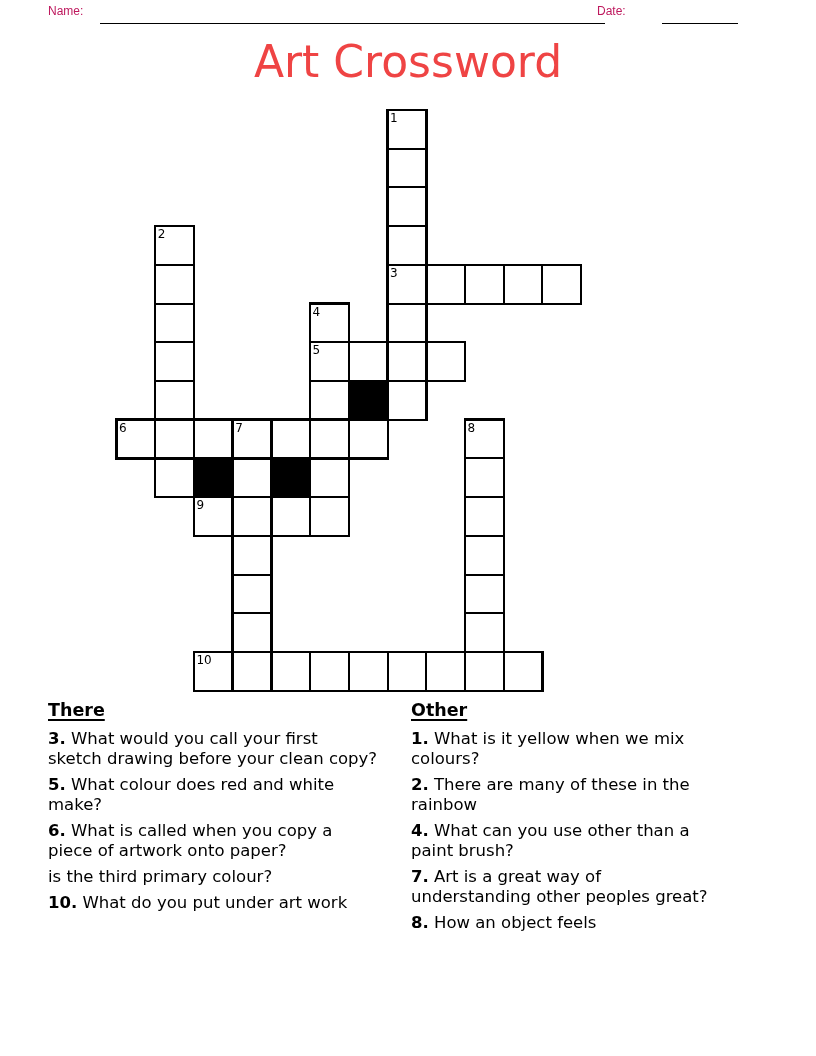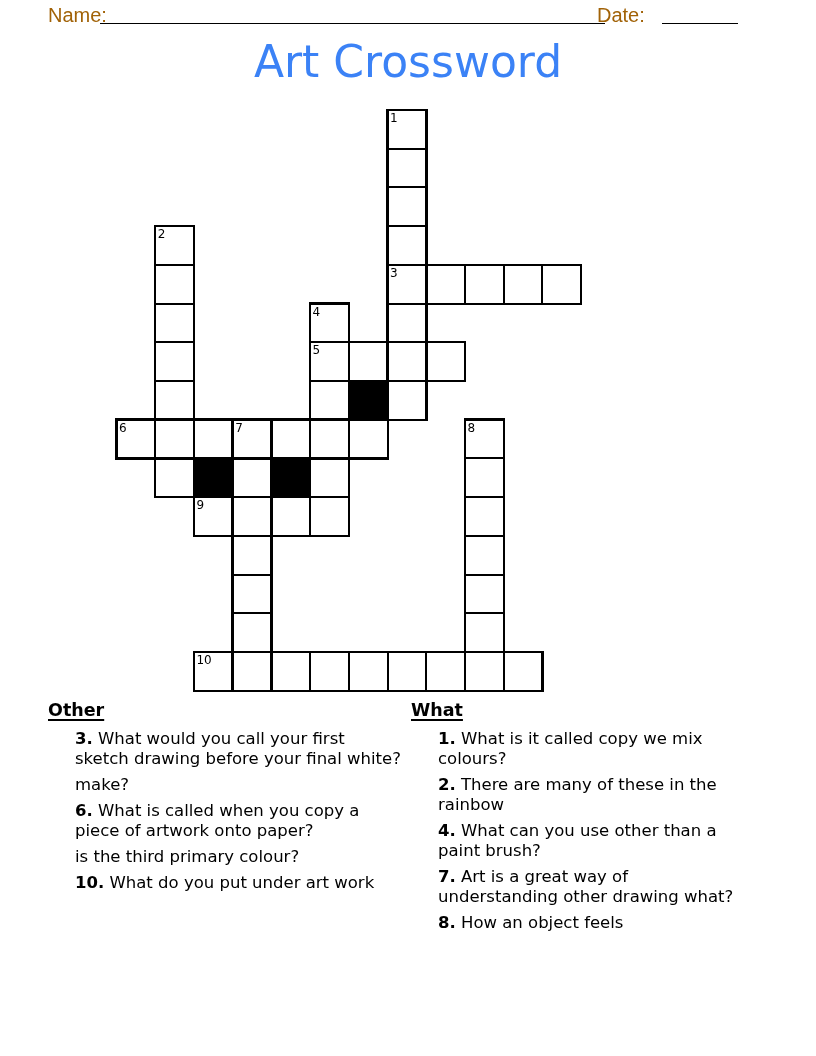--- a/index.html
+++ b/index.html
@@ -3,33 +3,33 @@
 <meta charset="utf-8">
 <style>
   html,body { margin:0; padding:0; background:#e8e8e8; }
   #page {
     position:relative; width:816px; height:1056px; margin:0 auto;
     background:#ffffff; overflow:hidden; color:#000;
     font-family:"DejaVu Sans", sans-serif;
   }
   
   .hdr-label {
-    position:absolute; top:4px; font-size:20px; color:#a16207;
+    position:absolute; top:4px; font-size:12px; color:#be185d;
     font-family:"Liberation Sans", sans-serif;
   }
   #name-label { left:48px; }
   #date-label { left:597px; }
   .hdr-line { position:absolute; top:23px; height:0; border-bottom:1.5px solid #000; }
   #name-line { left:100px; width:505px; }
   #date-line { left:662px; width:76px; }
   
   #page-title {
     position:absolute; top:36px; left:0; width:100%;
     text-align:center; font-size:44px; font-weight:400;
-    letter-spacing:0px; margin:0; color:#3b82f6;
+    letter-spacing:0px; margin:0; color:#ef4444;
     font-family:"DejaVu Sans", sans-serif;
   }
   
   #grid { position:absolute; left:0; top:0; width:816px; height:1056px; }
   .cell {
     position:absolute; box-sizing:border-box;
     border:2px solid #000; background:#fff;
   }
   .cell.blocked { background:#000; }
   .word-outline {
@@ -42,21 +42,21 @@
   }
   
   .clue-col { position:absolute; top:700px; width:370px; }
   #across-col { left:48px; }
   #down-col   { left:411px; }
   .clue-heading {
     font-size:17.5px; font-weight:bold; margin:0 0 9px 0;
     text-decoration:underline; text-decoration-thickness:1.8px; text-underline-offset:3px;
   }
   .clue { margin:0 0 6px 0; }
-  .clue-line { font-size:16.5px; line-height:20px; white-space:nowrap;margin-left:27px; }
+  .clue-line { font-size:16.5px; line-height:20px; white-space:nowrap; }
   .clue-num { font-weight:bold; }
 </style>
 </head>
 <body>
 
 <div id="page">
 
   <span id="name-label" class="hdr-label">Name:</span>
   <div id="name-line" class="hdr-line"></div>
 
@@ -139,60 +139,61 @@
       <span class="cell-num" style="left: 312.6px; top: 305.6px;">4</span>
       <span class="cell-num" style="left: 312.6px; top: 344.32px;">5</span>
       <span class="cell-num" style="left: 119px; top: 421.76px;">6</span>
       <span class="cell-num" style="left: 235.16px; top: 421.76px;">7</span>
       <span class="cell-num" style="left: 467.48px; top: 421.76px;">8</span>
       <span class="cell-num" style="left: 196.44px; top: 499.2px;">9</span>
       <span class="cell-num" style="left: 196.44px; top: 654.08px;">10</span>
     </div>
 
   <div id="across-col" class="clue-col">
-    <p class="clue-heading">Other</p>
+    <p class="clue-heading">There</p>
     <div id="across-list">
         <div class="clue">
           <div class="clue-line"><span class="clue-num">3.</span> <span>What would you call your first</span></div>
-          <div class="clue-line"><span>sketch drawing before your final white?</span></div>
+          <div class="clue-line"><span>sketch drawing before your clean copy?</span></div>
         </div>
         <div class="clue">
+          <div class="clue-line"><span class="clue-num">5.</span> <span>What colour does red and white</span></div>
           <div class="clue-line"><span>make?</span></div>
         </div>
         <div class="clue">
           <div class="clue-line"><span class="clue-num">6.</span> <span>What is called when you copy a</span></div>
           <div class="clue-line"><span>piece of artwork onto paper?</span></div>
         </div>
         <div class="clue">
           <div class="clue-line"><span>is the third primary colour?</span></div>
         </div>
         <div class="clue">
           <div class="clue-line"><span class="clue-num">10.</span> <span>What do you put under art work</span></div>
         </div>
       </div>
   </div>
 
   <div id="down-col" class="clue-col">
-    <p class="clue-heading">What</p>
+    <p class="clue-heading">Other</p>
     <div id="down-list">
         <div class="clue">
-          <div class="clue-line"><span class="clue-num">1.</span> <span>What is it called copy we mix</span></div>
+          <div class="clue-line"><span class="clue-num">1.</span> <span>What is it yellow when we mix</span></div>
           <div class="clue-line"><span>colours?</span></div>
         </div>
         <div class="clue">
           <div class="clue-line"><span class="clue-num">2.</span> <span>There are many of these in the</span></div>
           <div class="clue-line"><span>rainbow</span></div>
         </div>
         <div class="clue">
           <div class="clue-line"><span class="clue-num">4.</span> <span>What can you use other than a</span></div>
           <div class="clue-line"><span>paint brush?</span></div>
         </div>
         <div class="clue">
           <div class="clue-line"><span class="clue-num">7.</span> <span>Art is a great way of</span></div>
-          <div class="clue-line"><span>understanding other drawing what?</span></div>
+          <div class="clue-line"><span>understanding other peoples great?</span></div>
         </div>
         <div class="clue">
           <div class="clue-line"><span class="clue-num">8.</span> <span>How an object feels</span></div>
         </div>
       </div>
   </div>
 
 </div>
 
 </body></html>

